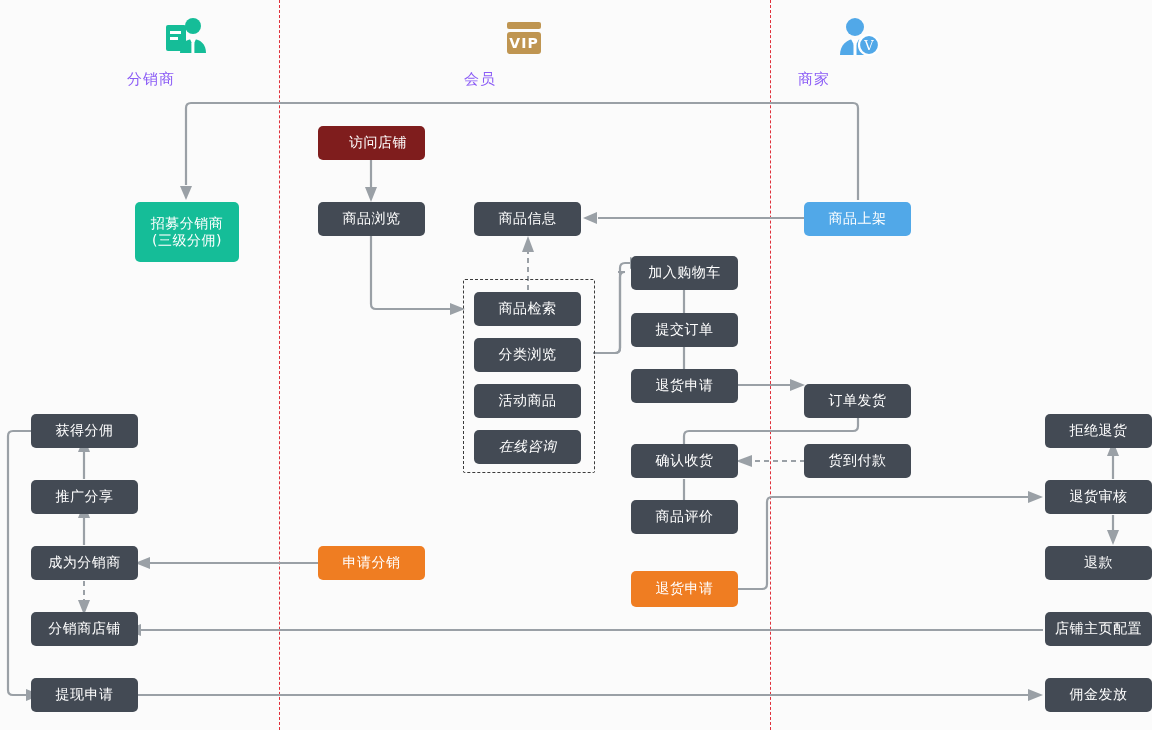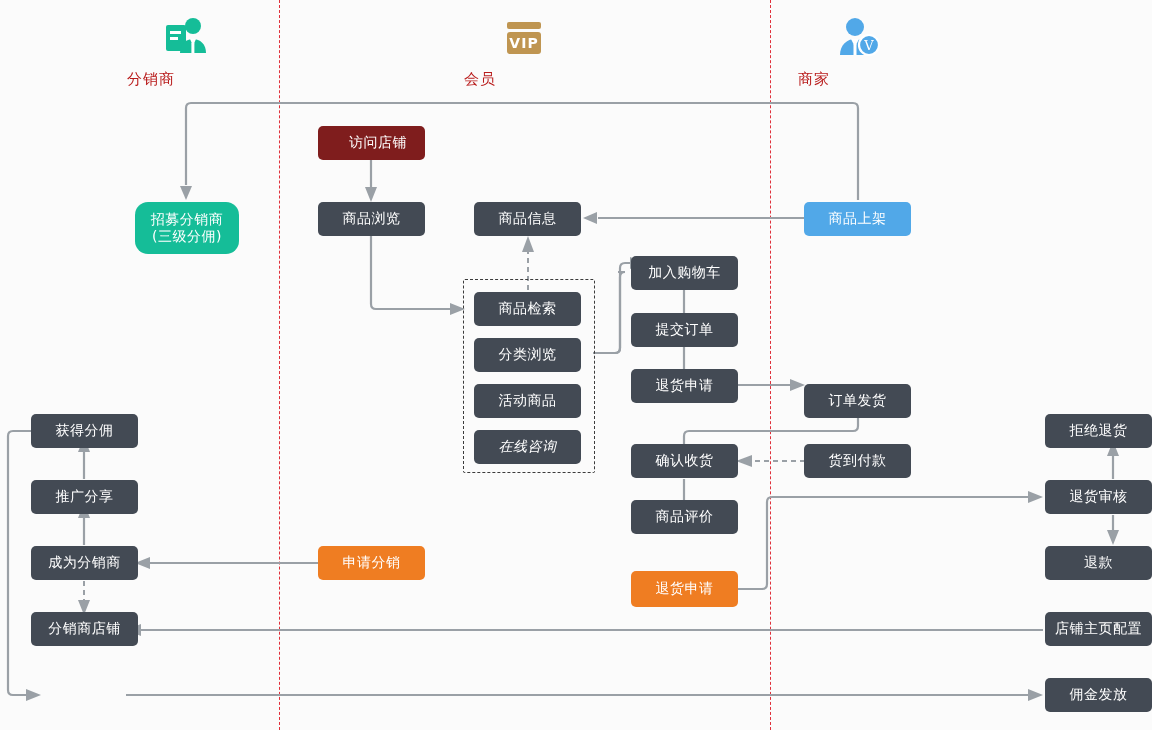--- a/index.html
+++ b/index.html
@@ -5,21 +5,21 @@
   html,body{margin:0;padding:0;background:#fafafa;}
   body{font-family:"DejaVu Sans","Liberation Sans",sans-serif;}
   #canvas{position:relative;width:1152px;height:730px;background:#fbfbfb;overflow:hidden;}
 
   
   .lane-sep{position:absolute;top:0;width:0;height:730px;
             border-left:1px dashed #e0303a;}
 
   
   .role{position:absolute;text-align:left;}
-  .role .rlabel{font-size:15px;color:#b91c1c;margin-top:8px;letter-spacing:1px;}
+  .role .rlabel{font-size:15px;color:#8b5cf6;margin-top:8px;letter-spacing:1px;}
   .role .ricon{height:48px;display:flex;align-items:center;justify-content:center;}
 
   
   .node{position:absolute;display:flex;align-items:center;justify-content:center;
         border-radius:5px;color:#ffffff;font-size:14px;line-height:1.25;
         text-align:center;box-sizing:border-box;letter-spacing:.5px;}
   .n-dark{background:#434a54;}
   .n-teal{background:#15bd98;}
   .n-gold{background:#7f1d1d;padding-left:13px;}
   .n-blue{background:#51a8e8;}
@@ -147,21 +147,21 @@
 
     <path class="ln" d="M1043,630 L141,630"></path>
     <path class="ahead" d="M126,630 l15,-6 l0,12 z"></path>
 
     <path class="ln" d="M126,695 L1028,695"></path>
     <path class="ahead" d="M1043,695 l-15,-6 l0,12 z"></path>
   </svg>
 
   <div class="group-box" style="left:463px;top:279px;width:130px;height:192px;"></div>
 
-  <div class="node n-teal" style="left:135px;top:202px;width:104px;height:52px;white-space:pre-line;border-radius:13px;">招募分销商
+  <div class="node n-teal" style="left:135px;top:202px;width:104px;height:60px;white-space:pre-line;">招募分销商
 (三级分佣)</div>
 
   <div class="node n-gold" style="left:318px;top:126px;width:107px;height:34px;">访问店铺</div>
 
   <div class="node n-dark" style="left:318px;top:202px;width:107px;height:34px;">商品浏览</div>
 
   <div class="node n-dark" style="left:474px;top:202px;width:107px;height:34px;">商品信息</div>
 
   <div class="node n-blue" style="left:804px;top:202px;width:107px;height:34px;">商品上架</div>
 
@@ -188,17 +188,18 @@
   <div class="node n-dark" style="left:1045px;top:480px;width:107px;height:34px;">退货审核</div>
   <div class="node n-dark" style="left:1045px;top:546px;width:107px;height:34px;">退款</div>
 
   <div class="node n-dark" style="left:31px;top:414px;width:107px;height:34px;">获得分佣</div>
   <div class="node n-dark" style="left:31px;top:480px;width:107px;height:34px;">推广分享</div>
   <div class="node n-dark" style="left:31px;top:546px;width:107px;height:34px;">成为分销商</div>
   <div class="node n-dark" style="left:31px;top:612px;width:107px;height:34px;">分销商店铺</div>
 
   <div class="node n-orange" style="left:318px;top:546px;width:107px;height:34px;">申请分销</div>
 
+  <div class="node n-dark" style="left:31px;top:678px;width:107px;height:34px;">提现申请</div>
 
   <div class="node n-dark" style="left:1045px;top:612px;width:107px;height:34px;">店铺主页配置</div>
   <div class="node n-dark" style="left:1045px;top:678px;width:107px;height:34px;">佣金发放</div>
 
 </div>
 
 </body></html>

